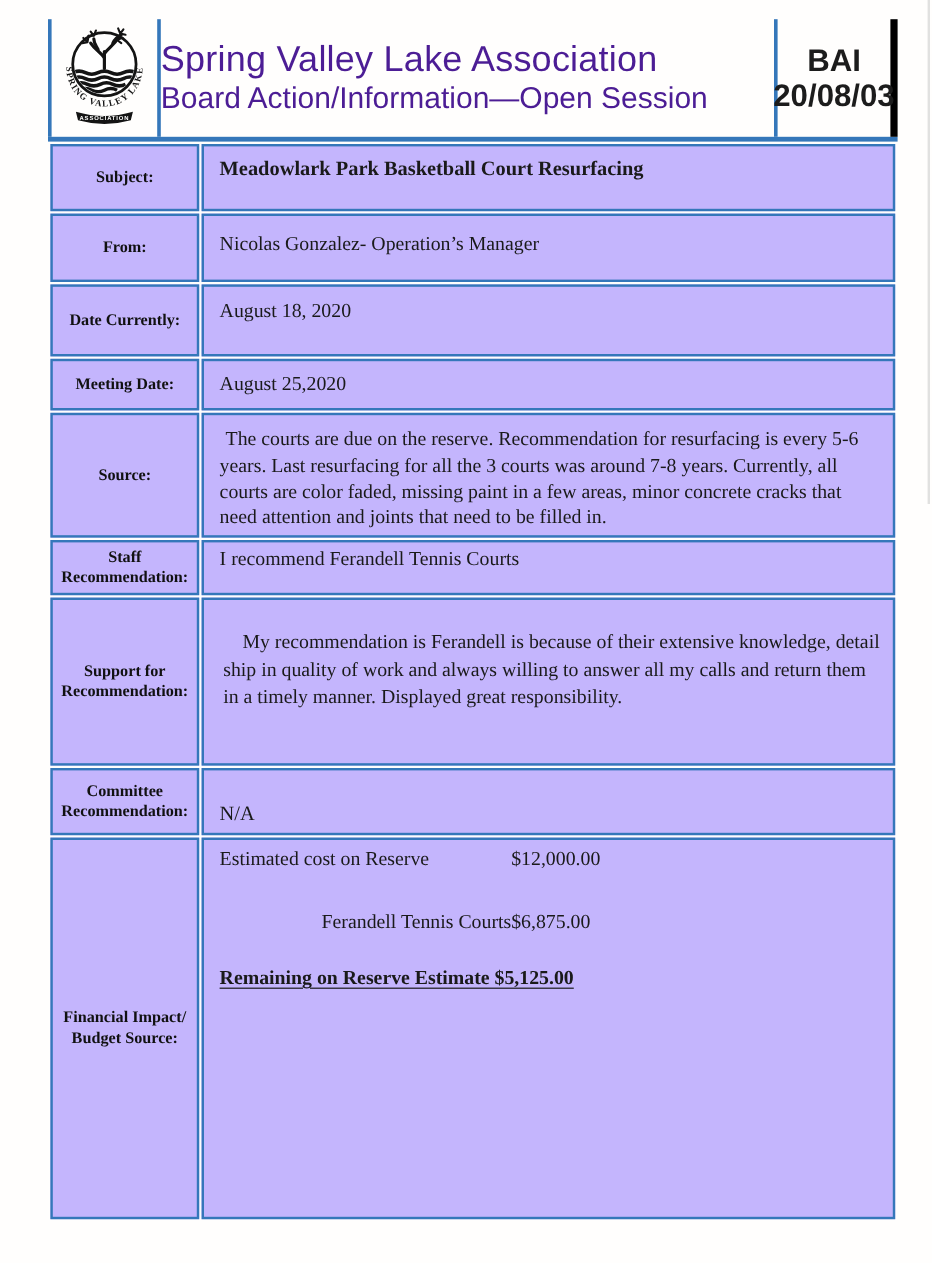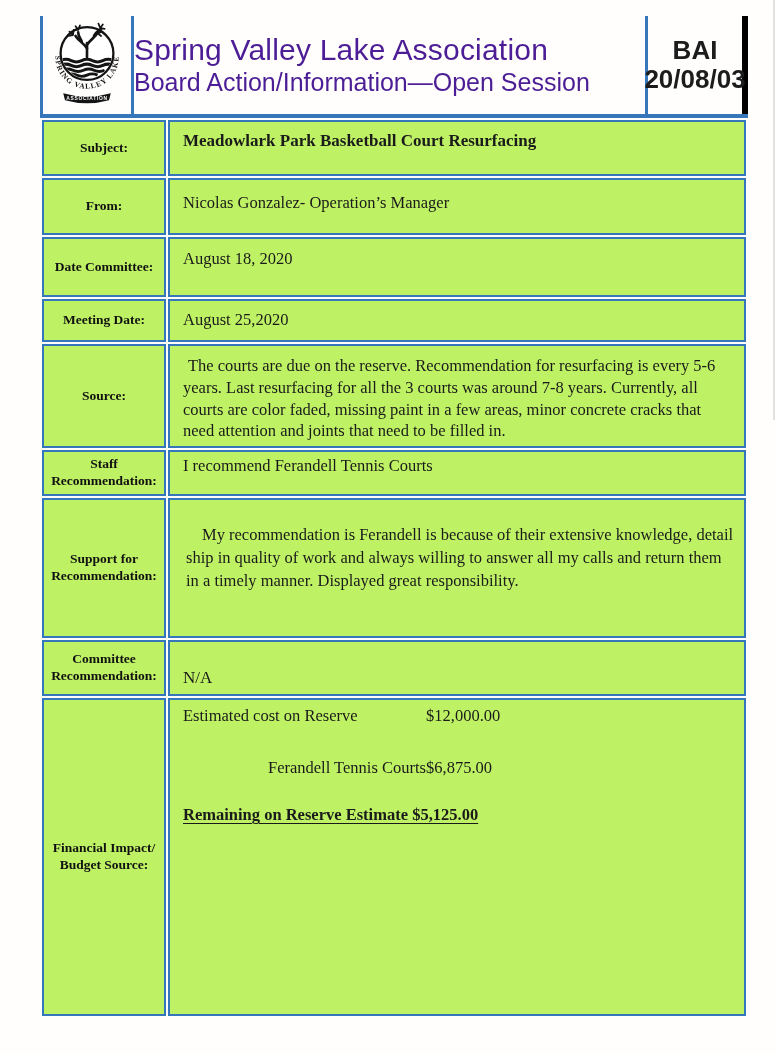--- a/index.html
+++ b/index.html
@@ -45,21 +45,21 @@
   
   table.form {
     margin-left: 40px;
     width: 708px;
     border-collapse: separate;
     border-spacing: 2px;
     table-layout: fixed;
   }
   td {
     border: 2.5px solid #3577ba;
-    background: #bef264;
+    background: #c4b5fd;
     vertical-align: top;
   }
   td.lbl {
     width: 124px;
     text-align: center;
     vertical-align: middle;
     font-weight: bold;
     font-size: 13.5px;
     line-height: 1.25;
     padding: 2px 1px;
@@ -145,21 +145,21 @@
     <tbody>
       <tr class="r-subject">
         <td class="lbl">Subject:</td>
         <td class="val">Meadowlark Park Basketball Court Resurfacing</td>
       </tr>
       <tr class="r-from">
         <td class="lbl">From:</td>
         <td class="val">Nicolas Gonzalez- Operation’s Manager</td>
       </tr>
       <tr class="r-datep">
-        <td class="lbl">Date Committee:</td>
+        <td class="lbl">Date Currently:</td>
         <td class="val">August 18, 2020</td>
       </tr>
       <tr class="r-meeting">
         <td class="lbl">Meeting Date:</td>
         <td class="val">August 25,2020</td>
       </tr>
       <tr class="r-history">
         <td class="lbl">Source:</td>
         <td class="val">The courts are due on the reserve. Recommendation for resurfacing is every 5-6 years. Last resurfacing for all the 3 courts was around 7-8 years. Currently, all courts are color faded, missing paint in a few areas, minor concrete cracks that need attention and joints that need to be filled in.</td>
       </tr>

